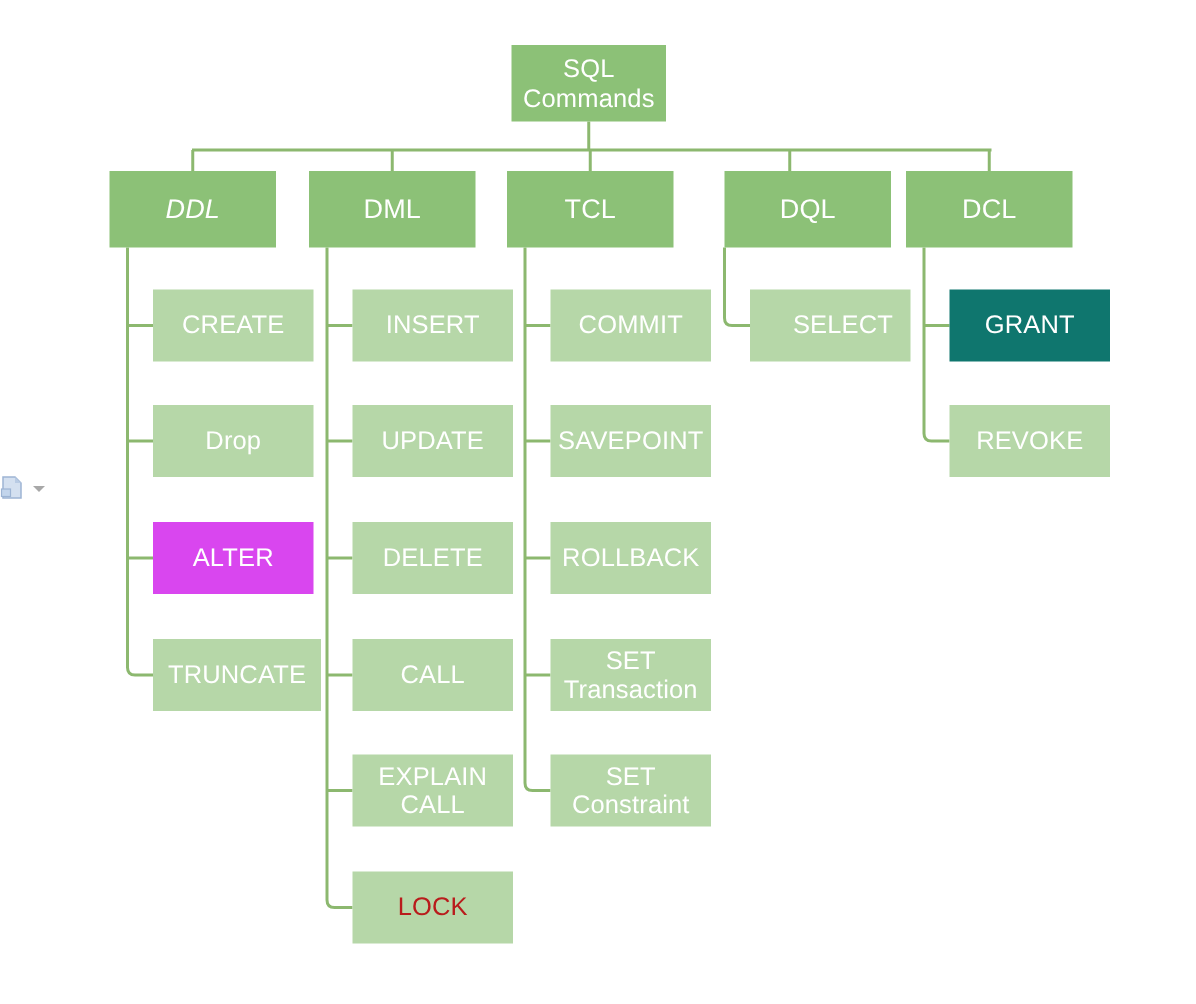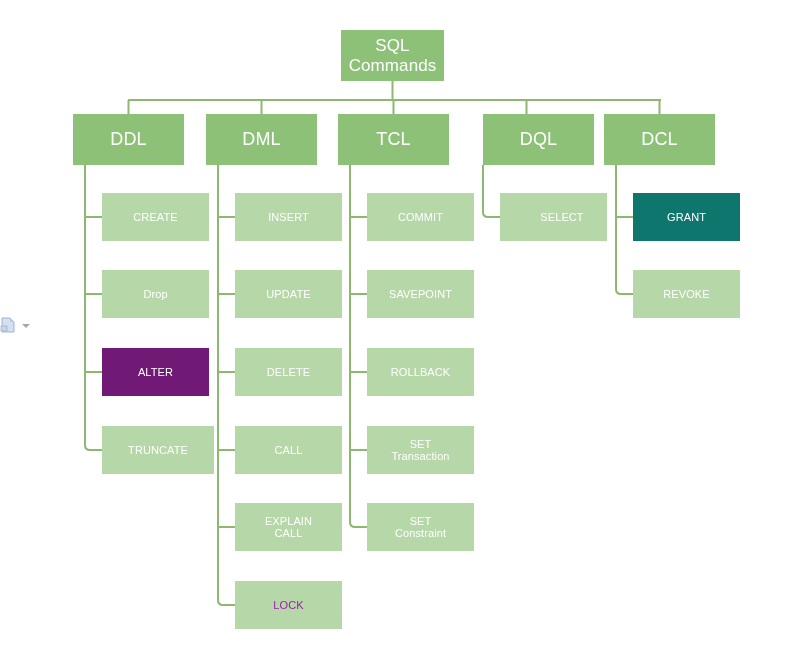--- a/index.html
+++ b/index.html
@@ -44,21 +44,21 @@
   .node.root {
     background: #8cc177;
     font-size: 17px;
   }
   .node.level1 {
     background: #8cc177;
     font-size: 18px;
   }
   .node.leaf {
     background: #b6d7a8;
-    font-size: 11px;
+    font-size: 17px;
   }
   #paste-icon {
     position: absolute;
     left: 0px;
     top: 316px;
     width: 34px;
     height: 20px;
     z-index: 5;
   }
 </style>
@@ -91,33 +91,33 @@
       <line x1="526.5" y1="100" x2="526.5" y2="114" stroke="#8cb86f" stroke-width="2" stroke-linecap="butt"></line>
       <path d="M 483 165 V 212 Q 483 217 488 217 H 500" fill="none" stroke="#8cb86f" stroke-width="2"></path>
       <line x1="659.5" y1="100" x2="659.5" y2="114" stroke="#8cb86f" stroke-width="2" stroke-linecap="butt"></line>
       <path d="M 616 165 V 289 Q 616 294 621 294 H 633" fill="none" stroke="#8cb86f" stroke-width="2"></path>
       <line x1="616" y1="217" x2="633" y2="217" stroke="#8cb86f" stroke-width="2" stroke-linecap="butt"></line>
     </svg>
 
   <div id="nodes-layer">
       <div class="node root" style="left: 341px; top: 30px; width: 103px; height: 51px; background: rgb(140, 193, 119); color: rgb(255, 255, 255);">SQL
 Commands</div>
-      <div class="node level1" style="left: 73px; top: 114px; width: 111px; height: 51px; background: rgb(140, 193, 119); color: rgb(255, 255, 255);">DDL</div>
+      <div class="node level1" style="left: 73px; top: 114px; width: 111px; height: 51px; background: rgb(140, 193, 119); color: rgb(255, 255, 255); font-style: italic;">DDL</div>
       <div class="node leaf" style="left: 102px; top: 193px; width: 107px; height: 48px; background: rgb(182, 215, 168); color: rgb(255, 255, 255);">CREATE</div>
       <div class="node leaf" style="left: 102px; top: 270px; width: 107px; height: 48px; background: rgb(182, 215, 168); color: rgb(255, 255, 255);">Drop</div>
-      <div class="node leaf" style="left: 102px; top: 348px; width: 107px; height: 48px; background: #701a75; color: rgb(255, 255, 255);">ALTER</div>
+      <div class="node leaf" style="left: 102px; top: 348px; width: 107px; height: 48px; background: #d946ef; color: rgb(255, 255, 255);">ALTER</div>
       <div class="node leaf" style="left: 102px; top: 426px; width: 112px; height: 48px; background: rgb(182, 215, 168); color: rgb(255, 255, 255);">TRUNCATE</div>
       <div class="node level1" style="left: 206px; top: 114px; width: 111px; height: 51px; background: rgb(140, 193, 119); color: rgb(255, 255, 255);">DML</div>
       <div class="node leaf" style="left: 235px; top: 193px; width: 107px; height: 48px; background: rgb(182, 215, 168); color: rgb(255, 255, 255);">INSERT</div>
       <div class="node leaf" style="left: 235px; top: 270px; width: 107px; height: 48px; background: rgb(182, 215, 168); color: rgb(255, 255, 255);">UPDATE</div>
       <div class="node leaf" style="left: 235px; top: 348px; width: 107px; height: 48px; background: rgb(182, 215, 168); color: rgb(255, 255, 255);">DELETE</div>
       <div class="node leaf" style="left: 235px; top: 426px; width: 107px; height: 48px; background: rgb(182, 215, 168); color: rgb(255, 255, 255);">CALL</div>
       <div class="node leaf" style="left: 235px; top: 503px; width: 107px; height: 48px; background: rgb(182, 215, 168); color: rgb(255, 255, 255);">EXPLAIN
 CALL</div>
-      <div class="node leaf" style="left: 235px; top: 581px; width: 107px; height: 48px; background: rgb(182, 215, 168); color: #a21caf;">LOCK</div>
+      <div class="node leaf" style="left: 235px; top: 581px; width: 107px; height: 48px; background: rgb(182, 215, 168); color: #b91c1c;">LOCK</div>
       <div class="node level1" style="left: 338px; top: 114px; width: 111px; height: 51px; background: rgb(140, 193, 119); color: rgb(255, 255, 255);">TCL</div>
       <div class="node leaf" style="left: 367px; top: 193px; width: 107px; height: 48px; background: rgb(182, 215, 168); color: rgb(255, 255, 255);">COMMIT</div>
       <div class="node leaf" style="left: 367px; top: 270px; width: 107px; height: 48px; background: rgb(182, 215, 168); color: rgb(255, 255, 255);">SAVEPOINT</div>
       <div class="node leaf" style="left: 367px; top: 348px; width: 107px; height: 48px; background: rgb(182, 215, 168); color: rgb(255, 255, 255);">ROLLBACK</div>
       <div class="node leaf" style="left: 367px; top: 426px; width: 107px; height: 48px; background: rgb(182, 215, 168); color: rgb(255, 255, 255);">SET
 Transaction</div>
       <div class="node leaf" style="left: 367px; top: 503px; width: 107px; height: 48px; background: rgb(182, 215, 168); color: rgb(255, 255, 255);">SET
 Constraint</div>
       <div class="node level1" style="left: 471px; top: 114px; width: 111px; height: 51px; background: rgb(140, 193, 119); color: rgb(255, 255, 255); margin-left: 12px;">DQL</div>
       <div class="node leaf" style="left: 500px; top: 193px; width: 107px; height: 48px; background: rgb(182, 215, 168); color: rgb(255, 255, 255); padding-left: 21px;">SELECT</div>

